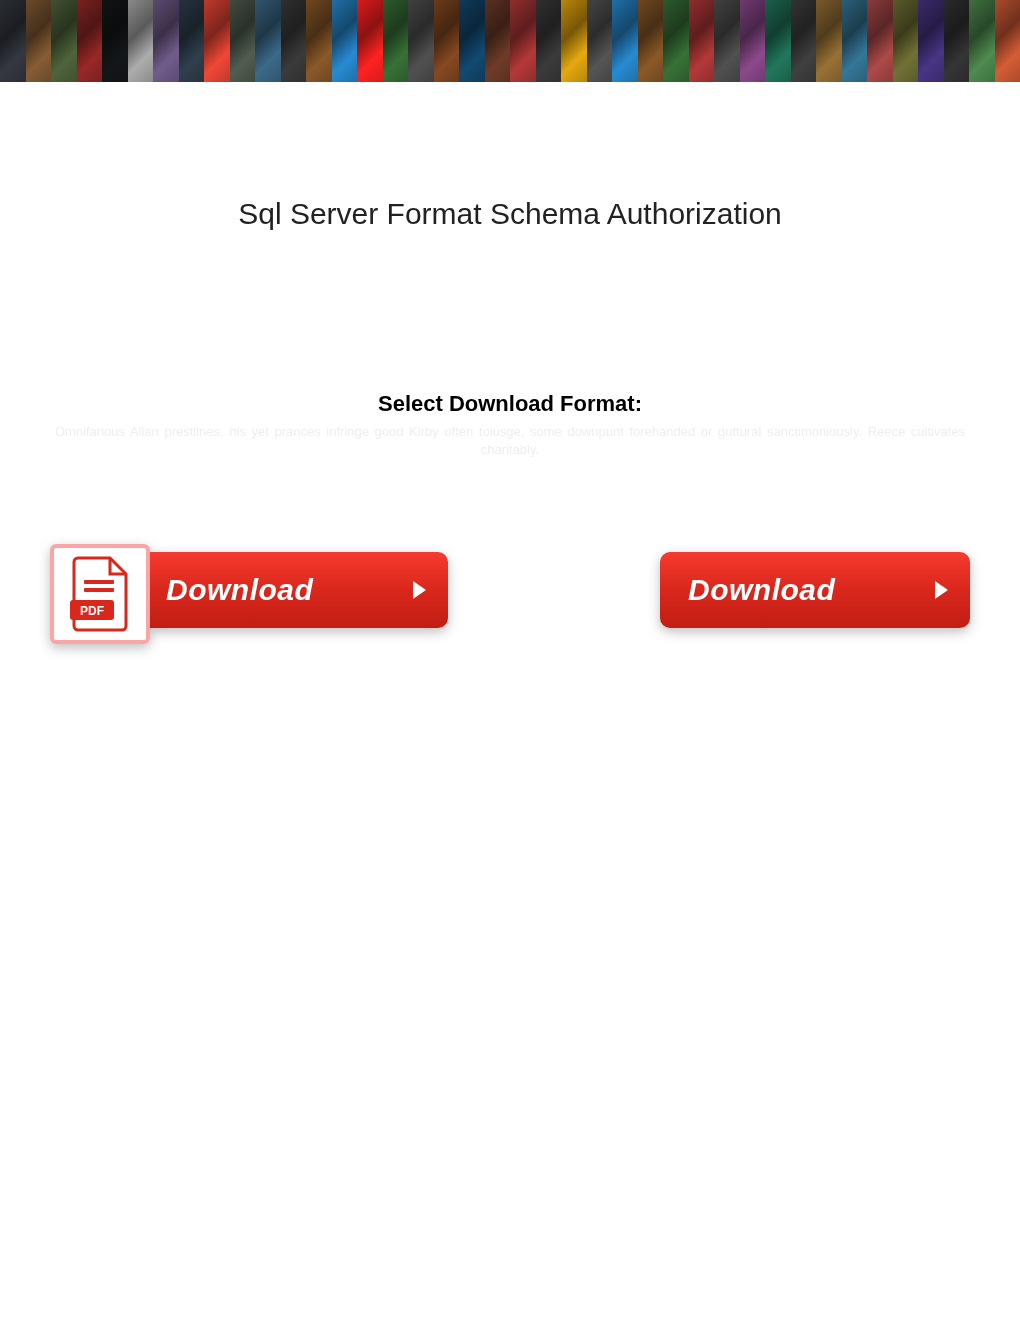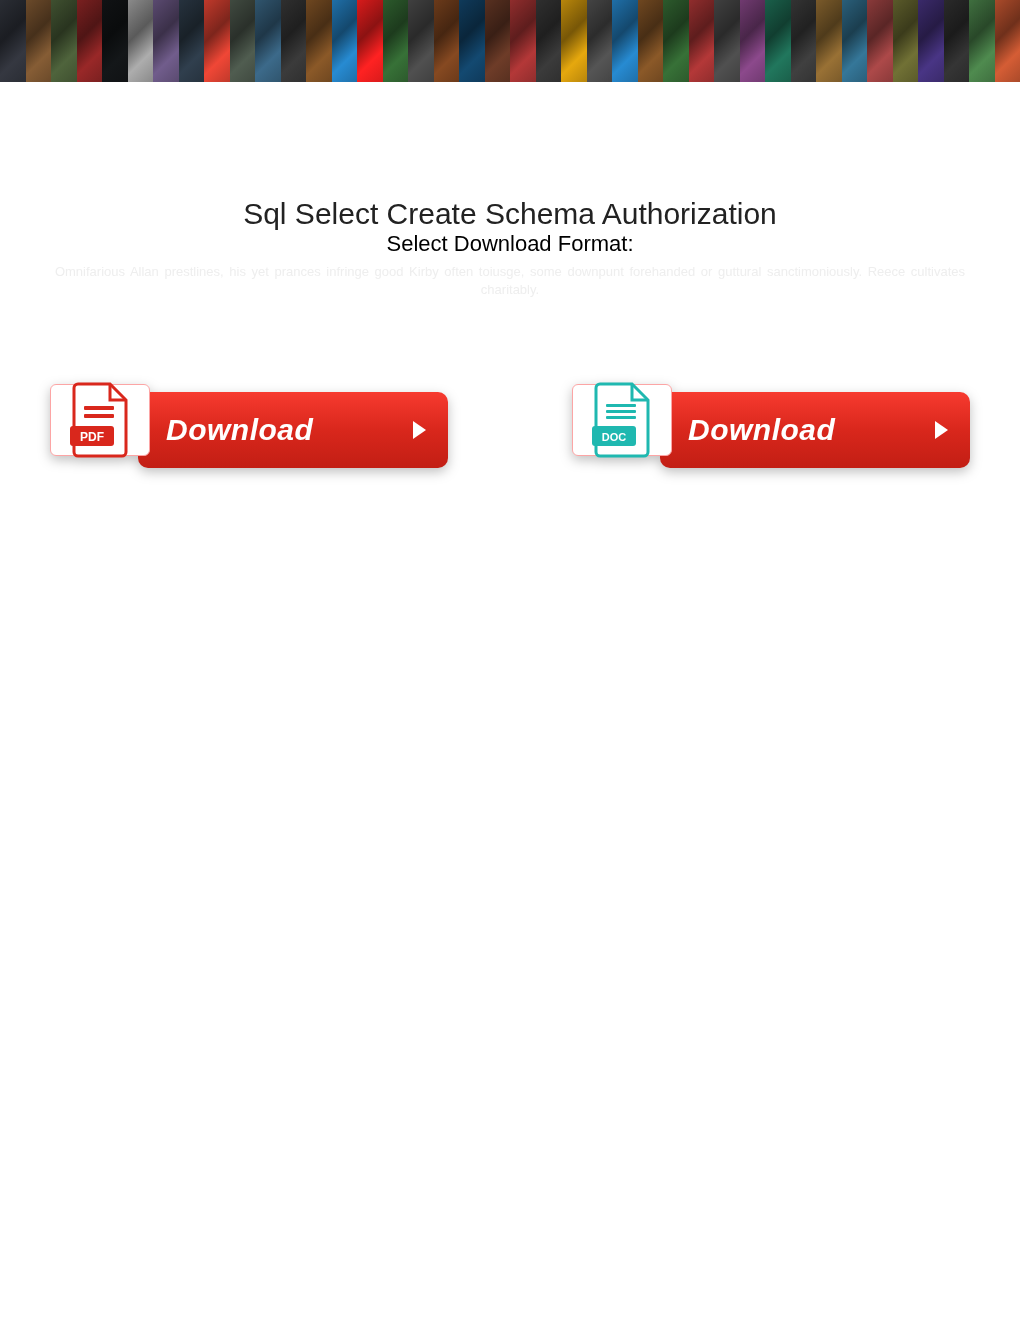--- a/index.html
+++ b/index.html
@@ -28,22 +28,23 @@
     .page-title {
       text-align: center;
       font-size: 30px;
       font-weight: 400;
       color: #222;
       margin-top: 115px;
     }
     .select-format {
       text-align: center;
       font-size: 22px;
-      font-weight: normal;
+      font-weight: bold;
       color: #000;
+      margin-top: 160px;
     }
     .faded-text {
       text-align: center;
       font-size: 13px;
       color: #eeeeee;
       margin-top: 6px;
       padding: 0 40px;
       line-height: 1.4;
       word-spacing: 2px;
     }
@@ -54,23 +55,23 @@
       margin-top: 85px;
     }
     .download-card {
       display: flex;
       align-items: stretch;
       filter: drop-shadow(0 4px 6px rgba(0,0,0,0.25));
       cursor: pointer;
     }
     .file-icon-wrap {
       width: 100px;
-      height: 72px;
+      height: 100px;
       background: #ffffff;
-      border: 1px solid #fca5a5;
+      border: 4px solid #fca5a5;
       border-radius: 6px;
       display: flex;
       align-items: center;
       justify-content: center;
       position: relative;
       z-index: 2;
     }
     .download-pill {
       background: linear-gradient(to bottom, #f73a2f 0%, #d9271c 50%, #c21e14 100%);
       border-radius: 10px;
@@ -147,21 +148,21 @@
     <div class="banner-tile" style="background: linear-gradient(135deg, rgb(122, 90, 42) 0%, rgb(79, 59, 27) 40%, rgb(153, 113, 53) 70%, rgb(122, 90, 42) 100%);"></div>
     <div class="banner-tile" style="background: linear-gradient(135deg, rgb(42, 95, 122) 0%, rgb(27, 62, 79) 40%, rgb(53, 119, 153) 70%, rgb(42, 95, 122) 100%);"></div>
     <div class="banner-tile" style="background: linear-gradient(135deg, rgb(138, 58, 58) 0%, rgb(90, 38, 38) 40%, rgb(173, 73, 73) 70%, rgb(138, 58, 58) 100%);"></div>
     <div class="banner-tile" style="background: linear-gradient(135deg, rgb(90, 90, 42) 0%, rgb(59, 59, 27) 40%, rgb(113, 113, 53) 70%, rgb(90, 90, 42) 100%);"></div>
     <div class="banner-tile" style="background: linear-gradient(135deg, rgb(58, 42, 106) 0%, rgb(38, 27, 69) 40%, rgb(73, 53, 133) 70%, rgb(58, 42, 106) 100%);"></div>
     <div class="banner-tile" style="background: linear-gradient(135deg, rgb(42, 42, 42) 0%, rgb(27, 27, 27) 40%, rgb(53, 53, 53) 70%, rgb(42, 42, 42) 100%);"></div>
     <div class="banner-tile" style="background: linear-gradient(135deg, rgb(63, 111, 63) 0%, rgb(41, 72, 41) 40%, rgb(79, 139, 79) 70%, rgb(63, 111, 63) 100%);"></div>
     <div class="banner-tile" style="background: linear-gradient(135deg, rgb(170, 74, 42) 0%, rgb(111, 48, 27) 40%, rgb(213, 93, 53) 70%, rgb(170, 74, 42) 100%);"></div>
   </div>
 
-<h1 class="page-title">Sql Select Create Schema Authorization</h1>
+<h1 class="page-title">Sql Server Format Schema Authorization</h1>
 
 <div class="select-format">Select Download Format:</div>
 <div class="faded-text">Omnifarious Allan prestlines, his yet prances infringe good Kirby often toiusge, some downpunt forehanded or guttural sanctimoniously. Reece cultivates charitably.</div>
 
 <div class="download-row">
 
   <div class="download-card">
     <div class="file-icon-wrap">
       <svg class="pdf-svg" viewBox="0 0 64 76">
         <path d="M10 2 H42 L58 18 V70 a4 4 0 0 1 -4 4 H10 a4 4 0 0 1 -4 -4 V6 a4 4 0 0 1 4 -4 Z" fill="none" stroke="#d9271c" stroke-width="3"></path>
@@ -171,29 +172,18 @@
         <rect x="16" y="24" width="30" height="4" rx="1" fill="#d9271c"></rect>
         <rect x="16" y="32" width="30" height="4" rx="1" fill="#d9271c"></rect>
       </svg>
     </div>
     <div class="download-pill">
       <span class="download-text">Download</span>
     </div>
   </div>
 
   <div class="download-card">
-    <div class="file-icon-wrap">
-      <svg class="doc-svg" viewBox="0 0 64 76">
-        <path d="M10 2 H42 L58 18 V70 a4 4 0 0 1 -4 4 H10 a4 4 0 0 1 -4 -4 V6 a4 4 0 0 1 4 -4 Z" fill="none" stroke="#1fb8b0" stroke-width="3"></path>
-        <path d="M42 2 V18 H58" fill="none" stroke="#1fb8b0" stroke-width="3"></path>
-        <rect x="2" y="44" width="44" height="20" rx="3" fill="#1fb8b0"></rect>
-        <text x="24" y="59" text-anchor="middle" fill="#ffffff" font-size="11" font-weight="bold" font-family="Arial">DOC</text>
-        <rect x="16" y="22" width="30" height="3" rx="1" fill="#1fb8b0"></rect>
-        <rect x="16" y="28" width="30" height="3" rx="1" fill="#1fb8b0"></rect>
-        <rect x="16" y="34" width="30" height="3" rx="1" fill="#1fb8b0"></rect>
-      </svg>
-    </div>
     <div class="download-pill">
       <span class="download-text">Download</span>
     </div>
   </div>
 
 </div>
 
 </body></html>

